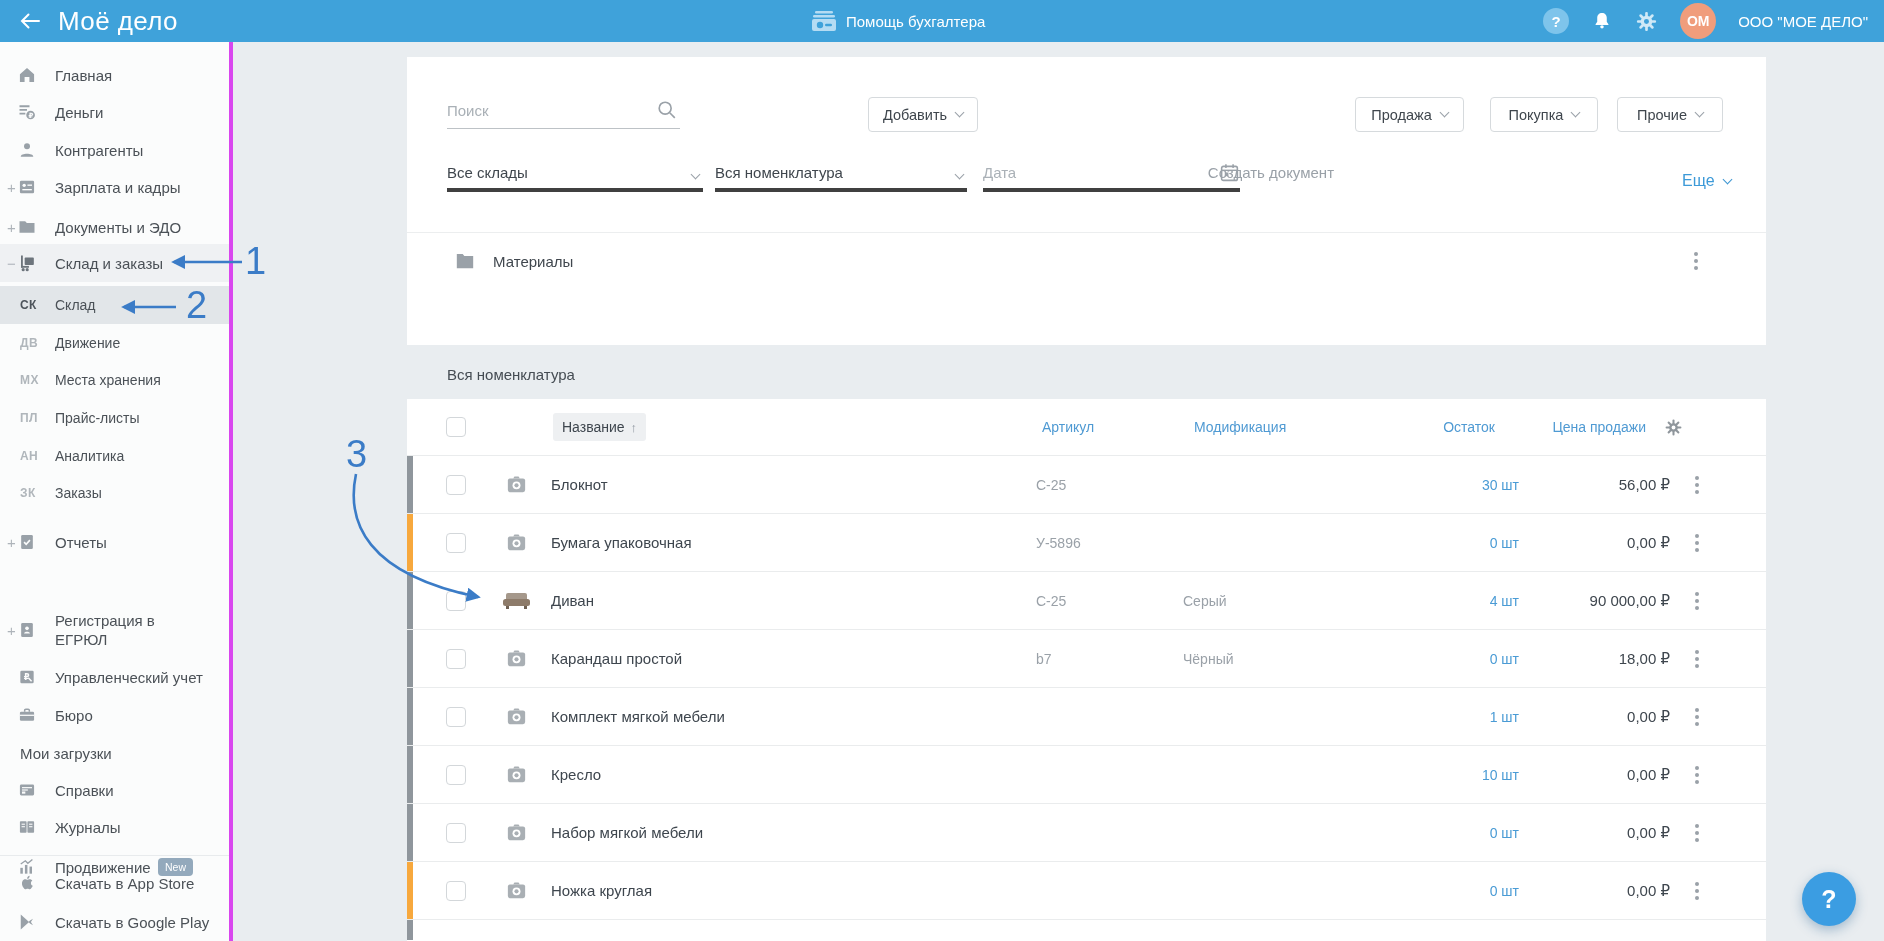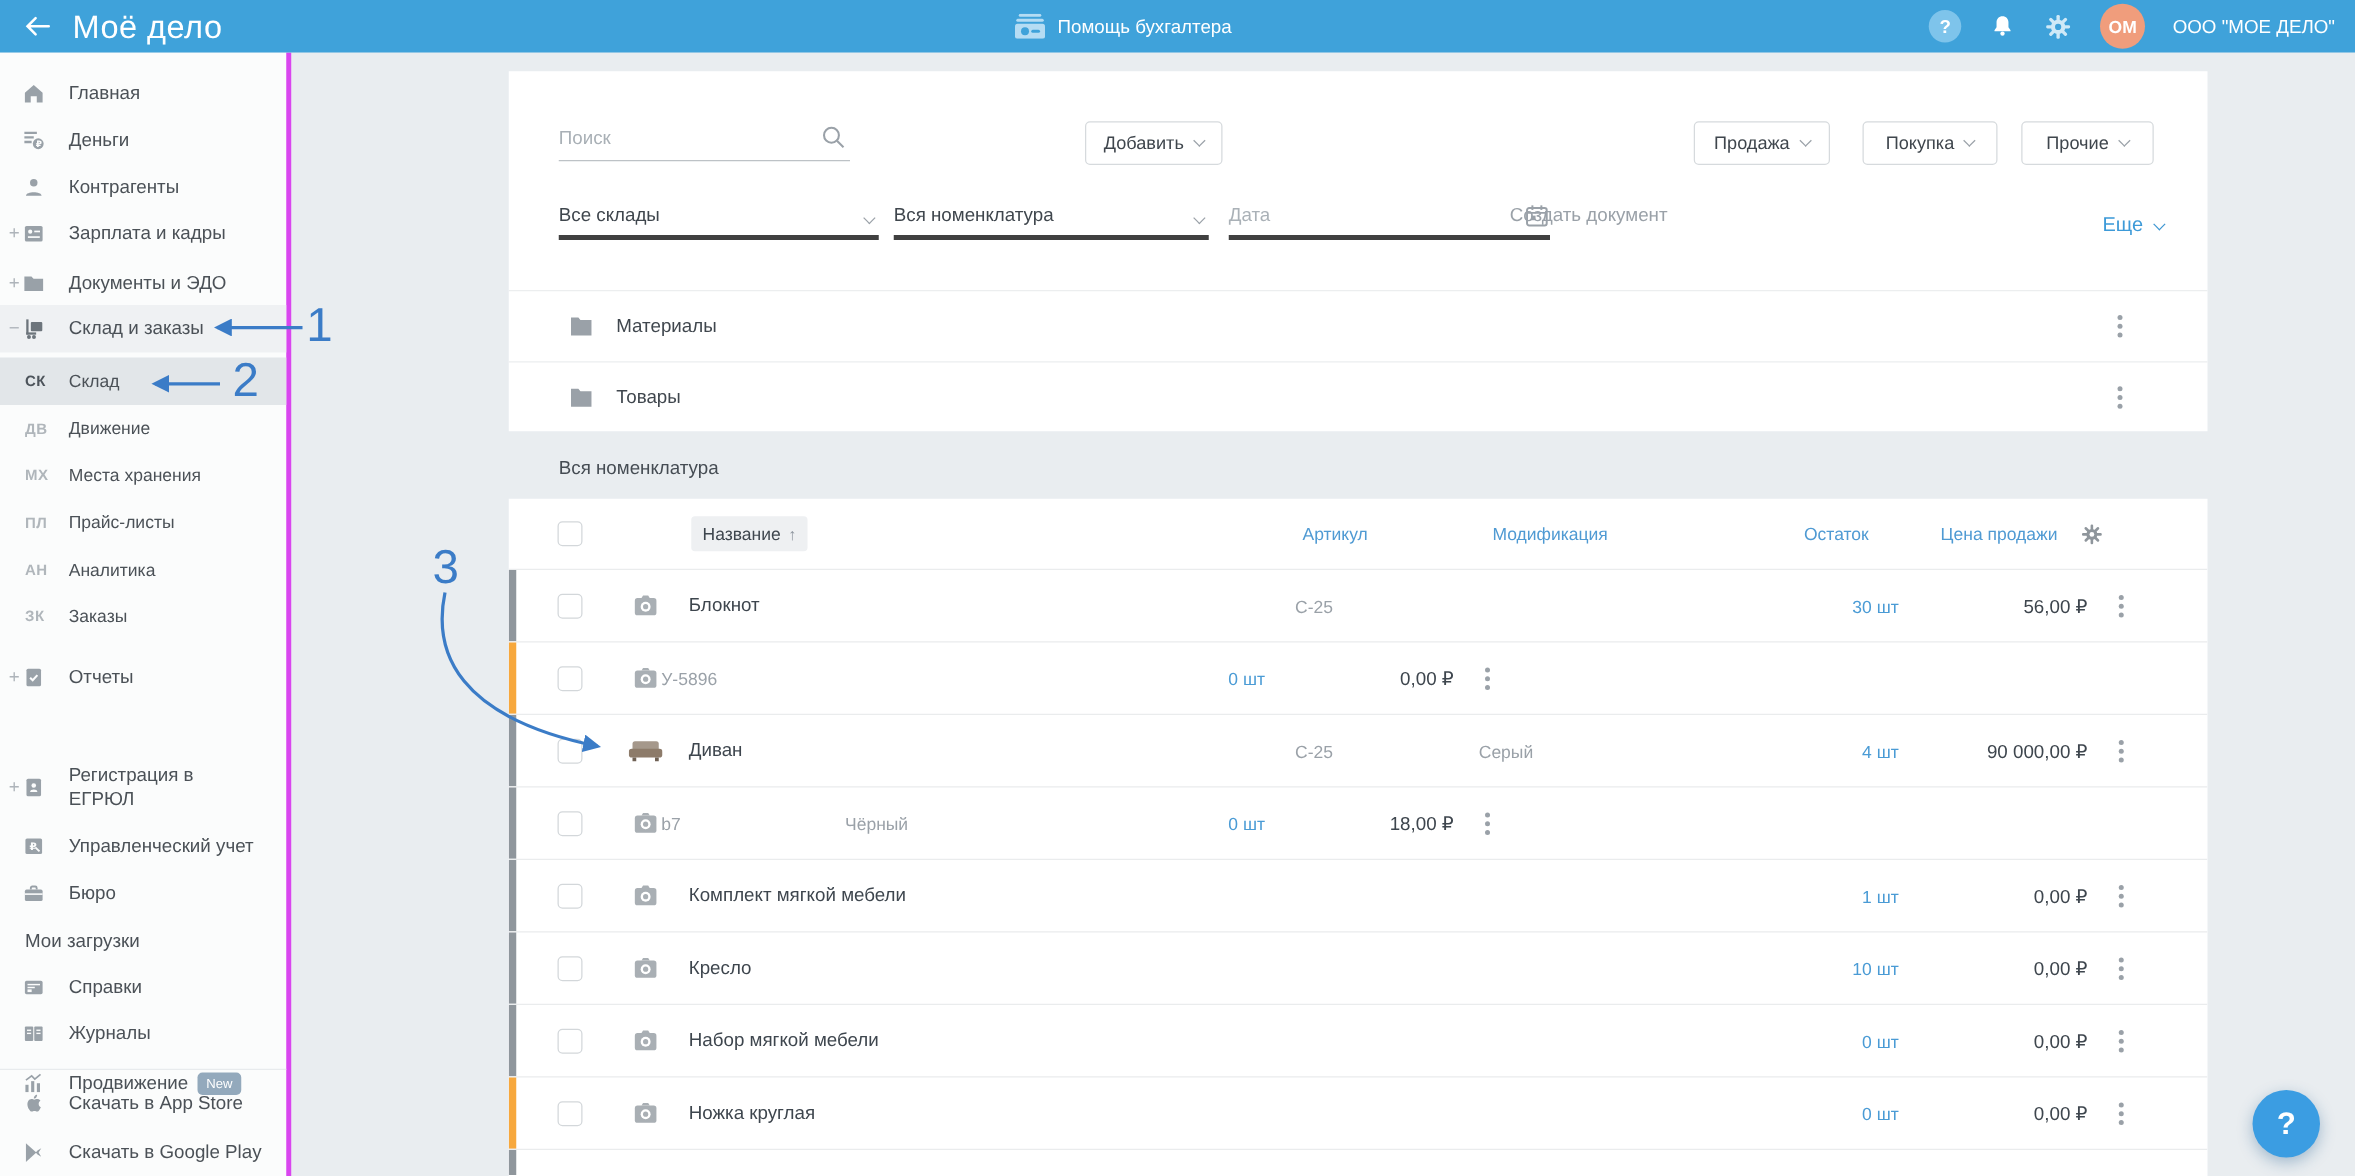--- a/index.html
+++ b/index.html
@@ -406,33 +406,20 @@
           <path d="M2 2.5h7.2l2 2.3H22V20H2z"></path>
         </svg>
     </span>
     <span class="folder-name">Материалы</span>
     <span class="kebab row-kebab">
         <b></b>
         <b></b>
         <b></b>
       </span>
   </div>
-  <div class="folder-row">
-    <span class="folder-ico">
-      <svg width="20" height="18" viewBox="0 0 24 22" fill="#9aa1a8">
-          <path d="M2 2.5h7.2l2 2.3H22V20H2z"></path>
-        </svg>
-    </span>
-    <span class="folder-name">Товары</span>
-    <span class="kebab row-kebab">
-        <b></b>
-        <b></b>
-        <b></b>
-      </span>
-  </div>
 </div>
 
 <div class="section-title">Вся номенклатура</div>
 
 <div class="panel" id="panel-table">
   <div class="thead">
     <span class="cb"></span>
     <span class="name-zone">
       <span class="name-chip">
         <span>Название</span>
@@ -493,20 +480,21 @@
           <span>
             <svg width="21" height="19" viewBox="0 0 24 22">
               <path d="M8.2 4l1.4-2.4h4.8L15.8 4" fill="#a9afb4"></path>
               <rect x="2" y="4" width="20" height="16" rx="2.5" fill="#a9afb4"></rect>
               <circle cx="12" cy="12" r="4.6" fill="#fff"></circle>
               <circle cx="12" cy="12" r="2.4" fill="#a9afb4"></circle>
             </svg>
           </span>
 
         </span>
+        <span class="c-name">Бумага упаковочная</span>
         <span class="c-sku">У-5896</span>
         <span class="c-mod"></span>
         <span class="c-stock">0 шт</span>
         <span class="c-price">0,00 ₽</span>
         <span class="c-kebab">
           <span class="kebab">
             <b></b>
             <b></b>
             <b></b>
           </span>
@@ -546,20 +534,21 @@
           <span>
             <svg width="21" height="19" viewBox="0 0 24 22">
               <path d="M8.2 4l1.4-2.4h4.8L15.8 4" fill="#a9afb4"></path>
               <rect x="2" y="4" width="20" height="16" rx="2.5" fill="#a9afb4"></rect>
               <circle cx="12" cy="12" r="4.6" fill="#fff"></circle>
               <circle cx="12" cy="12" r="2.4" fill="#a9afb4"></circle>
             </svg>
           </span>
 
         </span>
+        <span class="c-name">Карандаш простой</span>
         <span class="c-sku">b7</span>
         <span class="c-mod">Чёрный</span>
         <span class="c-stock">0 шт</span>
         <span class="c-price">18,00 ₽</span>
         <span class="c-kebab">
           <span class="kebab">
             <b></b>
             <b></b>
             <b></b>
           </span>

